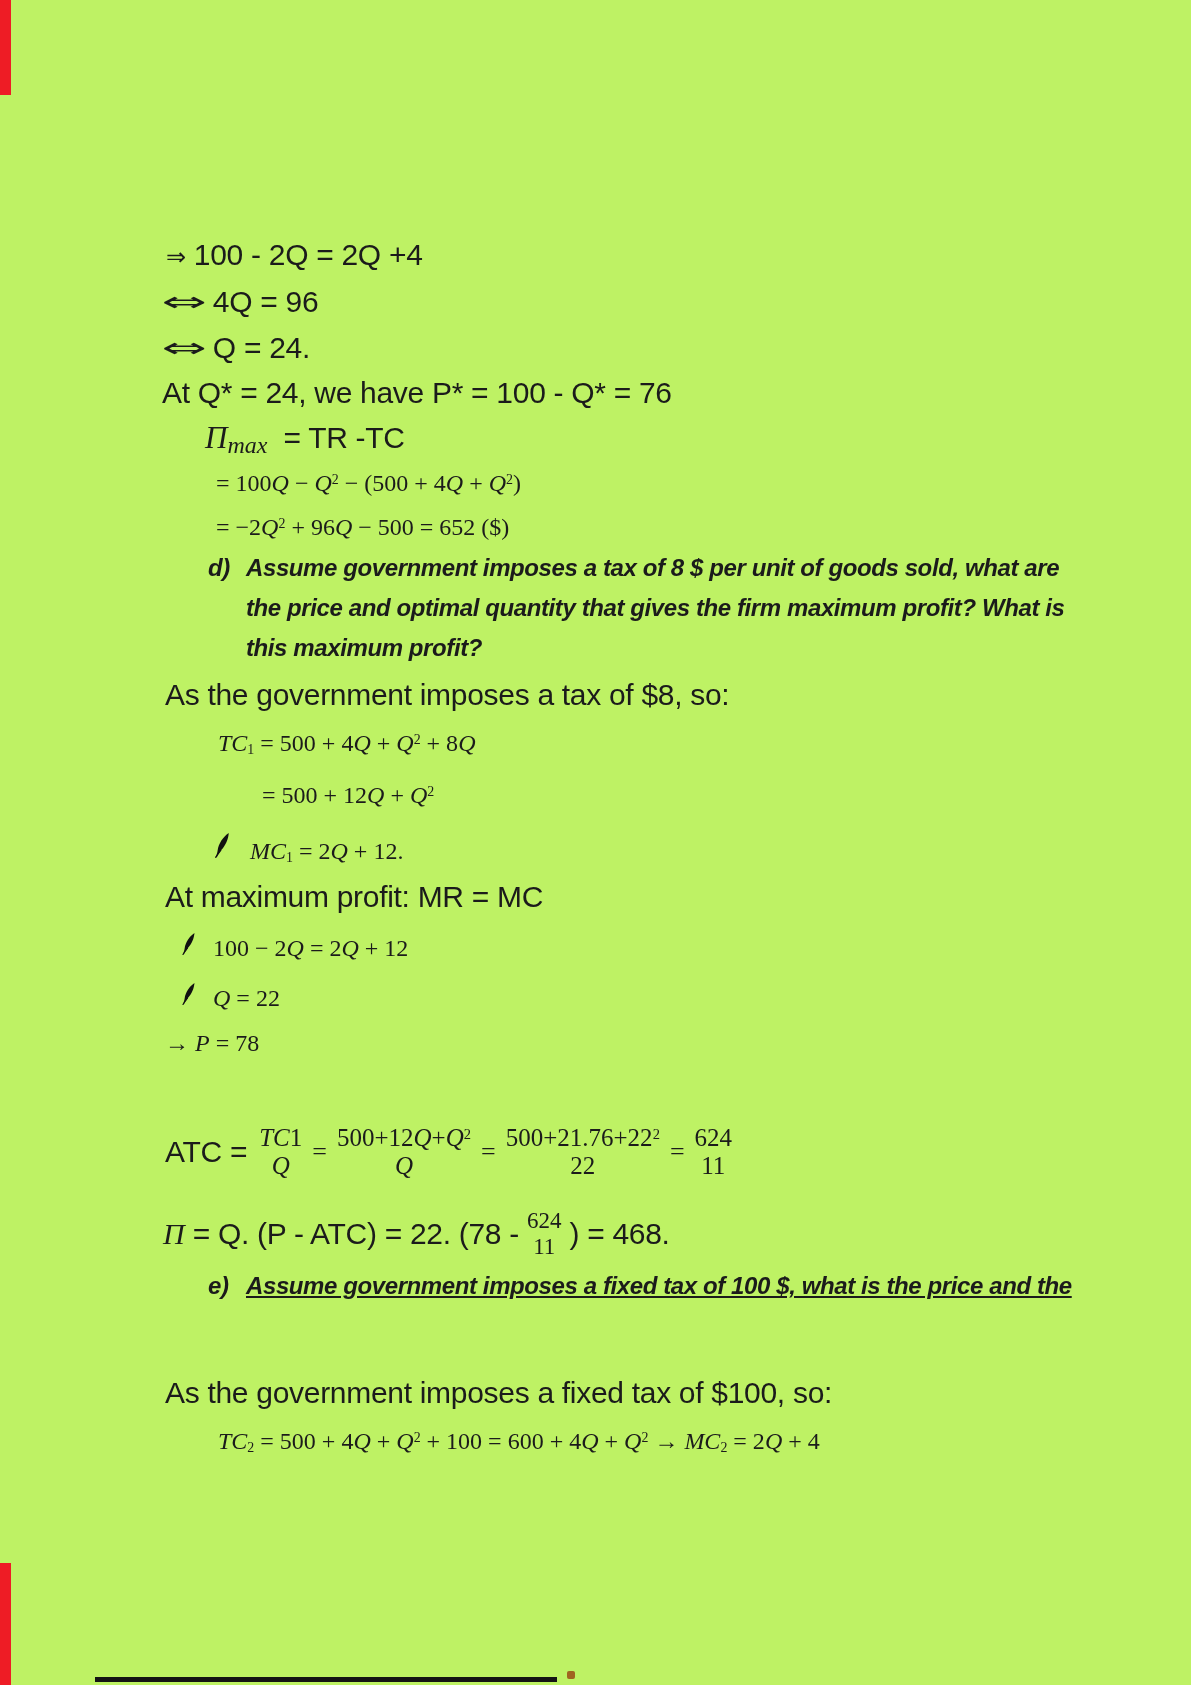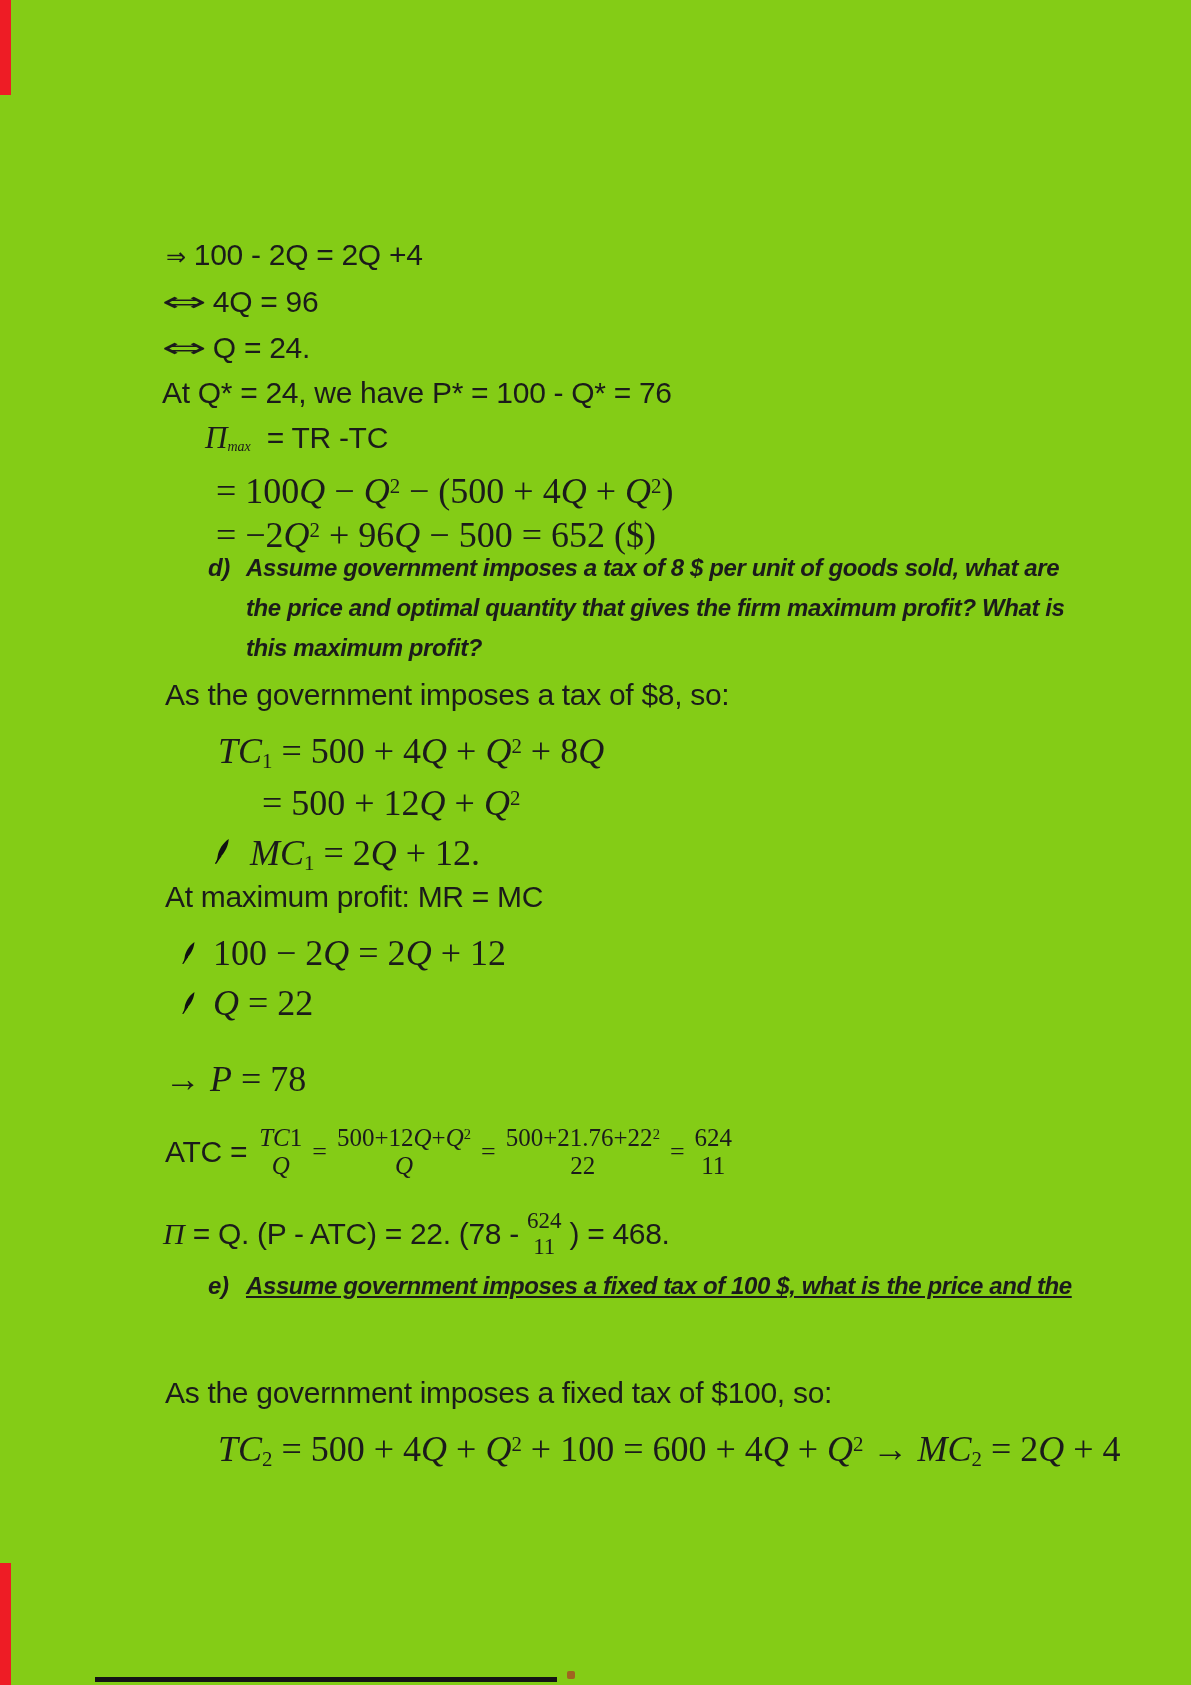--- a/index.html
+++ b/index.html
@@ -1,20 +1,20 @@
 <!DOCTYPE html>
 <html><head>
 <meta charset="utf-8">
 <style>
   html,body{margin:0;padding:0;background:#ffffff;}
-  #page{position:relative;width:1191px;height:1685px;background:#84cc16;overflow:hidden;
+  #page{position:relative;width:1191px;height:1685px;background:#bef264;overflow:hidden;
         color:#1b1b1b;}
   .line{position:absolute;white-space:pre;}
   .sans{font-family:"Liberation Sans",sans-serif;font-size:30px;letter-spacing:-0.3px;}
-  .m{font-family:"Liberation Serif","DejaVu Serif",serif;font-size:36px;}
+  .m{font-family:"Liberation Serif","DejaVu Serif",serif;font-size:24px;}
   .i{font-style:italic;}
   .bi{font-family:"Liberation Sans",sans-serif;font-weight:bold;font-style:italic;
       font-size:24px;letter-spacing:-0.4px;}
   .sup{font-size:.58em;position:relative;top:-.5em;}
   .sub{font-size:.58em;position:relative;top:.22em;}
   .arr{display:inline-block;font-family:"DejaVu Sans",sans-serif;}
   .arr-wide{display:inline-block;transform:scale(1.8,.9);transform-origin:left center;
             margin-right:26px;font-family:"DejaVu Sans",sans-serif;}
   .row{position:absolute;display:flex;align-items:center;}
   .frac{display:inline-flex;flex-direction:column;align-items:center;
@@ -36,21 +36,21 @@
   <div class="redbar" style="top: 1563px; height: 122px; background: rgb(238, 28, 37);"></div>
 
   <div class="line sans" style="left:166px;top:238px;"><span class="arr" style="font-size:24px;">⇒</span><span> 100 - 2Q = 2Q +4</span></div>
 
   <div class="line sans" style="left:162px;top:284px;"><span class="arr-wide">⇔</span><span>4Q = 96</span></div>
 
   <div class="line sans" style="left:162px;top:330px;"><span class="arr-wide">⇔</span><span>Q = 24.</span></div>
 
   <div class="line sans" style="left:162px;top:376px;"><span>At Q* = 24, we have P* = 100 - Q* = 76</span></div>
 
-  <div class="line" style="left:205px;top:420px;"><span class="m i" style="font-size:31px;">Π</span><span class="m i sub" style="font-size:14px;">max</span><span class="sans">  = TR -TC</span></div>
+  <div class="line" style="left:205px;top:420px;"><span class="m i" style="font-size:31px;">Π</span><span class="m i sub" style="font-size:24px;">max</span><span class="sans">  = TR -TC</span></div>
 
   <div class="line m" style="left:216px;top:470px;"><span>= 100</span><span class="i">Q</span><span> − </span><span class="i">Q</span><span class="sup">2</span><span> − (500 + 4</span><span class="i">Q</span><span> + </span><span class="i">Q</span><span class="sup">2</span><span>)</span></div>
 
   <div class="line m" style="left:216px;top:514px;"><span>= −2</span><span class="i">Q</span><span class="sup">2</span><span> + 96</span><span class="i">Q</span><span> − 500 = 652 ($)</span></div>
 
   <div class="line bi" style="left:208px;top:554px;"><span>d)</span></div>
   <div class="line bi" style="left:246px;top:554px;"><span>Assume government imposes a tax of 8 $ per unit of goods sold, what are</span></div>
   <div class="line bi" style="left:246px;top:594px;"><span>the price and optimal quantity that gives the firm maximum profit? What is</span></div>
   <div class="line bi" style="left:246px;top:634px;"><span>this maximum profit?</span></div>
 
@@ -70,21 +70,21 @@
   <div class="line m" style="left:180px;top:932px;"><span class="quill" style="margin-right:16px;"><svg width="17" height="24" viewBox="0 0 20 28">
           <path d="M17 1 C11 5 6.5 12 5.5 19 C5.2 21.5 4.5 23.5 3 27 L4.8 25.8 C5.8 23.3 7.2 21.3 9.5 18.5 C13.5 14 16.6 7.5 17 1 Z" fill="#111"></path>
           <path d="M3.2 26.6 L9 18.6" stroke="#111" stroke-width="1.2" fill="none"></path>
         </svg></span><span>100 − 2</span><span class="i">Q</span><span> = 2</span><span class="i">Q</span><span> + 12</span></div>
 
   <div class="line m" style="left:180px;top:982px;"><span class="quill" style="margin-right:16px;"><svg width="17" height="24" viewBox="0 0 20 28">
           <path d="M17 1 C11 5 6.5 12 5.5 19 C5.2 21.5 4.5 23.5 3 27 L4.8 25.8 C5.8 23.3 7.2 21.3 9.5 18.5 C13.5 14 16.6 7.5 17 1 Z" fill="#111"></path>
           <path d="M3.2 26.6 L9 18.6" stroke="#111" stroke-width="1.2" fill="none"></path>
         </svg></span><span class="i">Q</span><span> = 22</span></div>
 
-  <div class="line m" style="left:165px;top:1030px;margin-top:28px;"><span>→ </span><span class="i">P</span><span> = 78</span></div>
+  <div class="line m" style="left:165px;top:1030px;"><span>→ </span><span class="i">P</span><span> = 78</span></div>
 
   <div class="row" style="left:165px;top:1112px;height:80px;">
     <span class="sans">ATC = </span>
     <span class="frac gap-l">
         <span class="num"><span class="i">TC</span><span>1</span></span>
         <span class="den i">Q</span>
       </span>
     <span class="eq">=</span>
     <span class="frac">
         <span class="num"><span>500+12</span><span class="i">Q</span><span>+</span><span class="i">Q</span><span class="sup">2</span></span>

